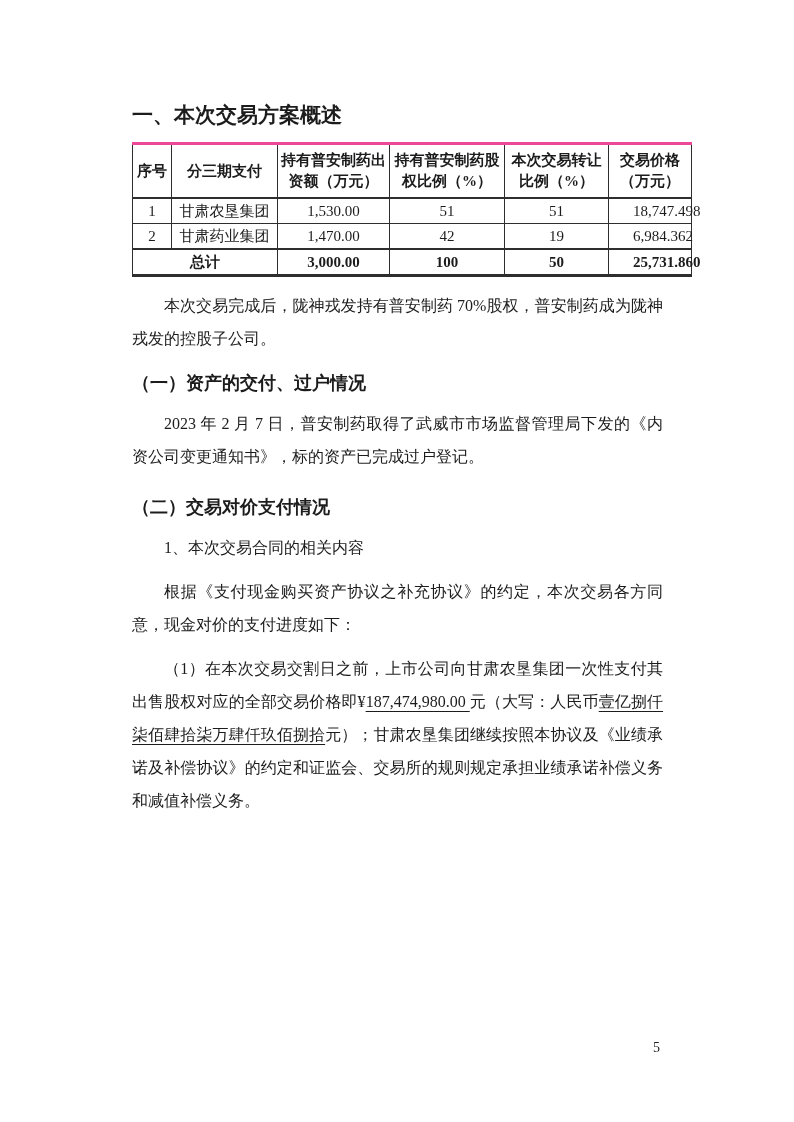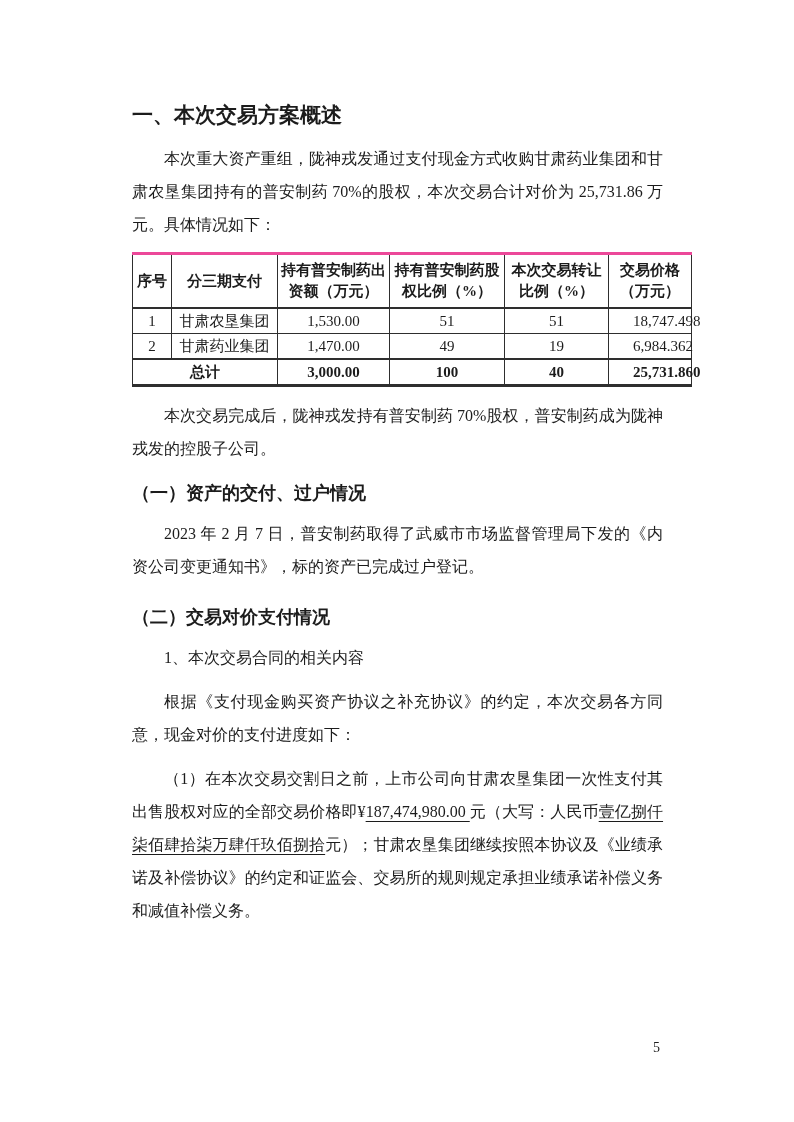--- a/index.html
+++ b/index.html
@@ -78,21 +78,20 @@
     font-family: "Liberation Serif", "DejaVu Serif", serif;
   }
 </style>
 </head>
 <body>
 
 <div class="page">
 
   <h1 class="doc-h1">一、本次交易方案概述</h1>
 
-  <p class="body-p">本次重大资产重组，陇神戎发通过支付现金方式收购甘肃药业集团和甘肃农垦集团持有的普安制药 70%的股权，本次交易合计对价为 25,731.86 万元。具体情况如下：</p>
 
   <table class="deal-table">
     <colgroup>
       <col style="width:39px">
         <col style="width:106px">
         <col style="width:112px">
       <col style="width:115px">
         <col style="width:104px">
         <col style="width:83px">
     </colgroup>
@@ -112,29 +111,29 @@
         <td>甘肃农垦集团</td>
         <td>1,530.00</td>
         <td>51</td>
         <td>51</td>
         <td class="num-right">18,747.498</td>
       </tr>
       <tr>
         <td>2</td>
         <td>甘肃药业集团</td>
         <td>1,470.00</td>
-        <td>49</td>
+        <td>42</td>
         <td>19</td>
         <td class="num-right">6,984.362</td>
       </tr>
       <tr class="total-row">
         <td colspan="2">总计</td>
         <td>3,000.00</td>
         <td>100</td>
-        <td>40</td>
+        <td>50</td>
         <td class="num-right">25,731.860</td>
       </tr>
     </tbody>
   </table>
 
   <p class="body-p">本次交易完成后，陇神戎发持有普安制药 70%股权，普安制药成为陇神戎发的控股子公司。</p>
 
 
   <h2 class="doc-h2">（一）资产的交付、过户情况</h2>
   <p class="body-p">2023 年 2 月 7 日，普安制药取得了武威市市场监督管理局下发的《内资公司变更通知书》，标的资产已完成过户登记。</p>

